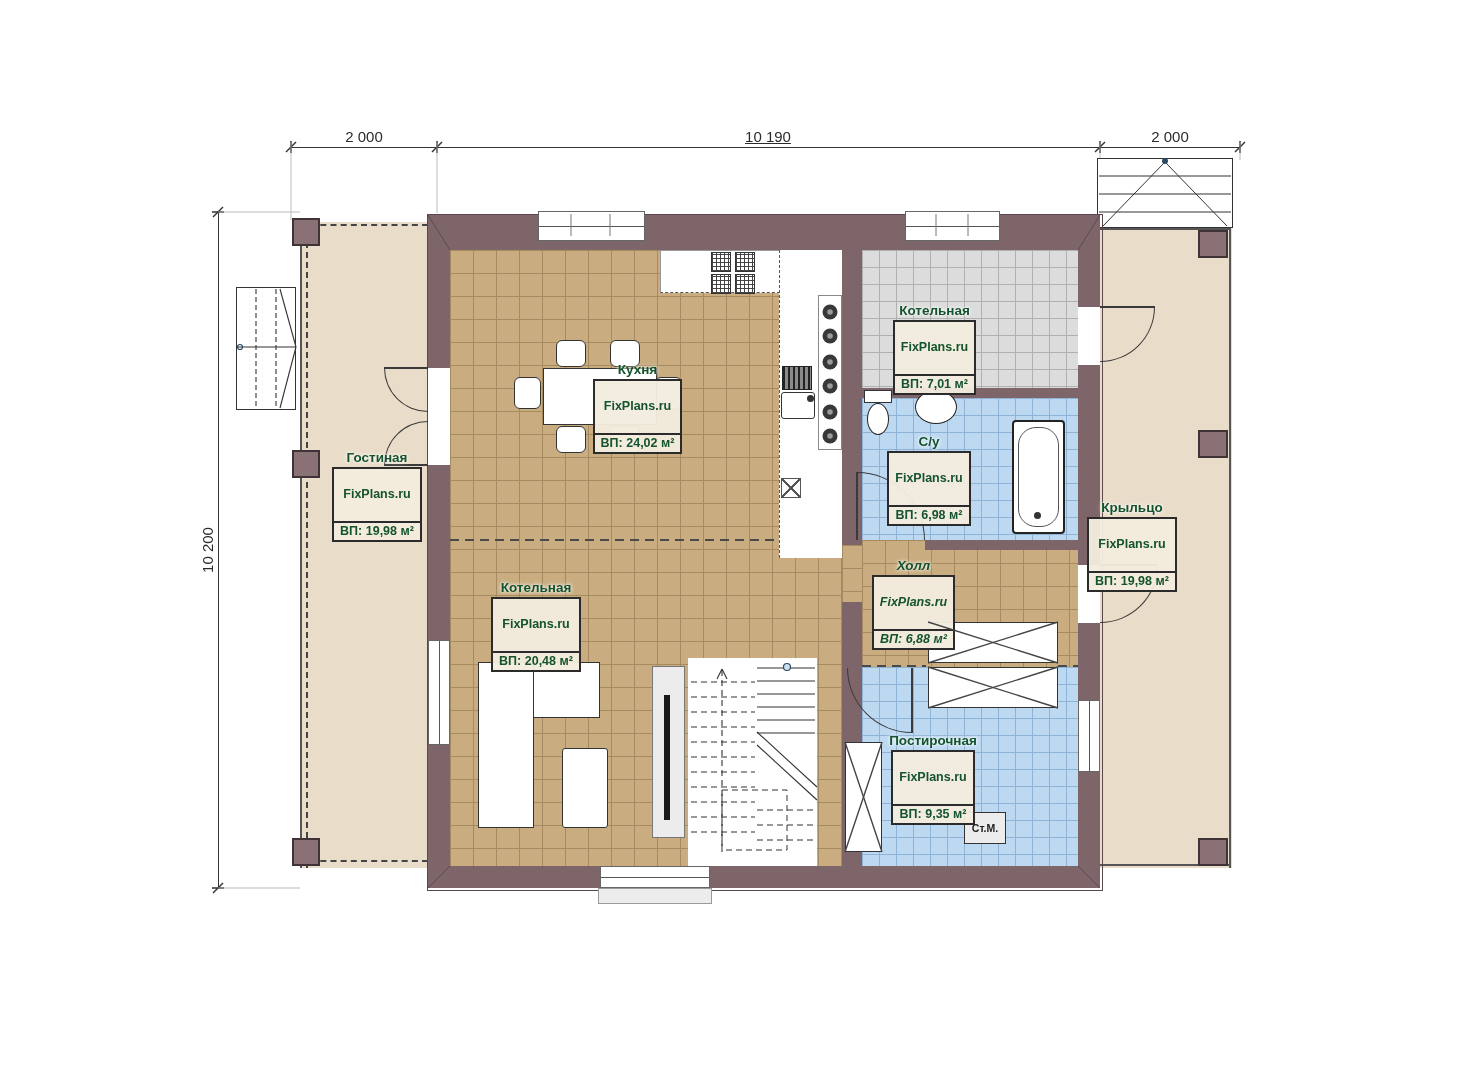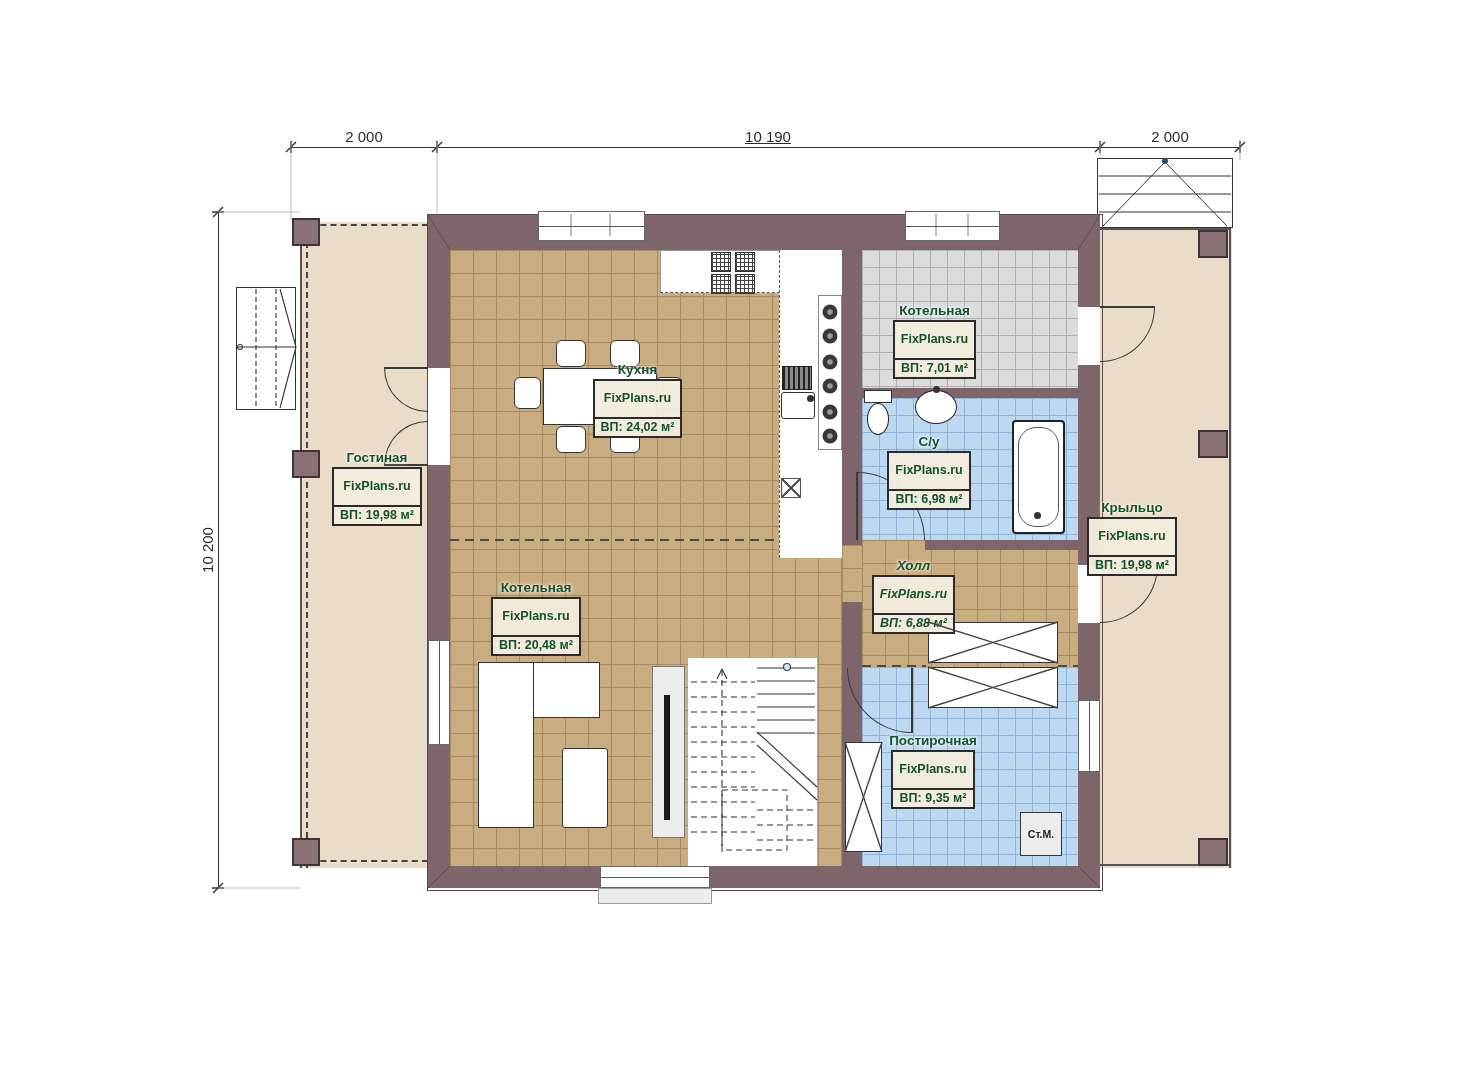--- a/index.html
+++ b/index.html
@@ -56,21 +56,21 @@
   .lineS{background:#555;}
   
   .dimline{background:#333;}
   .dimtxt{font-size:15px;color:#2b2b2b;white-space:nowrap;}
   
   .room-label{position:absolute;text-align:center;color:#14532d;z-index:30;}
   .room-name{font-weight:bold;font-size:13.5px;white-space:nowrap;
     text-shadow:0 0 3px rgba(255,255,255,.95),0 0 5px rgba(255,255,255,.8);margin-bottom:2px;}
   .label-box{display:inline-block;border:2px solid #2b2b2b;background:rgba(243,236,222,.96);
     font-size:12.5px;font-weight:bold;line-height:1.25;}
-  .label-box .wm{border-bottom:2px solid #2b2b2b;padding:10px 6px;white-space:nowrap;}
+  .label-box .wm{border-bottom:2px solid #2b2b2b;padding:18px 6px;white-space:nowrap;}
   .label-box .ar{padding:1px 6px;white-space:nowrap;}
   .washer-txt{font-size:10.5px;font-weight:bold;color:#222;display:flex;align-items:center;justify-content:center;height:100%;}
   svg.overlay{position:absolute;left:0;top:0;z-index:40;pointer-events:none;}
 </style>
 </head>
 <body>
 
 <div id="stage">
 
   <div class="abs f-beige" style="left:300px;top:222px;width:128px;height:646px;"></div>
@@ -157,21 +157,21 @@
   <div class="abs sofa" style="left:478px;top:662px;width:56px;height:166px;"></div>
   <div class="abs furn" style="left:562px;top:748px;width:46px;height:80px;border-radius:3px;"></div>
   <div class="abs graybox" style="left:652px;top:666px;width:33px;height:172px;"></div>
   <div class="abs" style="left:664px;top:695px;width:6px;height:125px;background:#1a1a1a;"></div>
 
   <div class="abs" style="left:688px;top:658px;width:129px;height:208px;background:#fff;"></div>
 
   <div class="abs furn" style="left:928px;top:622px;width:130px;height:41px;"></div>
   <div class="abs furn" style="left:928px;top:667px;width:130px;height:41px;"></div>
   <div class="abs furn" style="left:845px;top:742px;width:37px;height:110px;"></div>
-  <div class="abs graybox" style="left:1020px;top:812px;width:42px;height:44px;border:1.5px solid #333;">
+  <div class="abs graybox" style="left:964px;top:812px;width:42px;height:32px;border:1.5px solid #333;">
     <div class="washer-txt">Ст.М.</div>
   </div>
 
   <div class="abs furn" style="left:864px;top:390px;width:28px;height:13px;"></div>
   <div class="abs ell" style="left:867px;top:403px;width:22px;height:32px;"></div>
   <div class="abs ell" style="left:915px;top:390px;width:42px;height:34px;"></div>
   <div class="abs dot" style="left:933px;top:386px;width:7px;height:7px;"></div>
   <div class="abs tub" style="left:1012px;top:420px;width:53px;height:114px;">
     <div class="tub-in"></div>
   </div>

